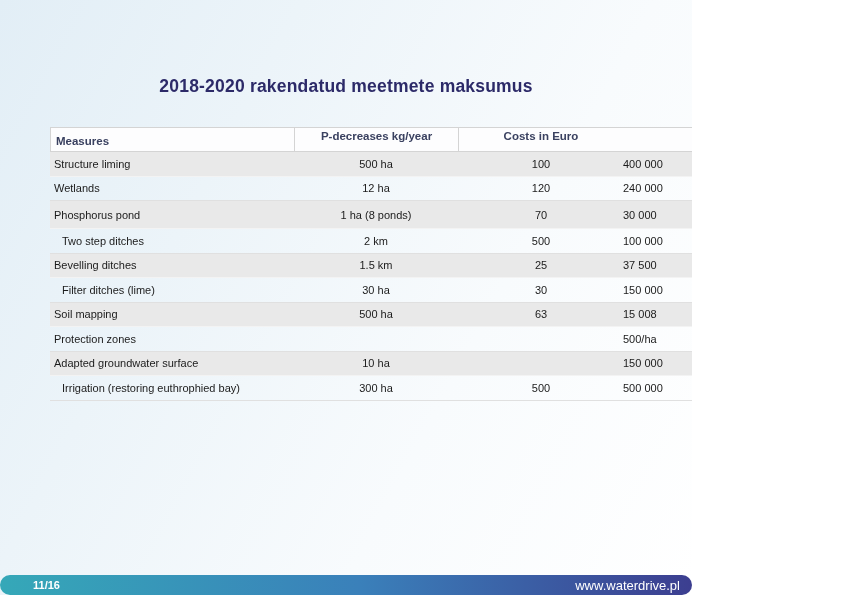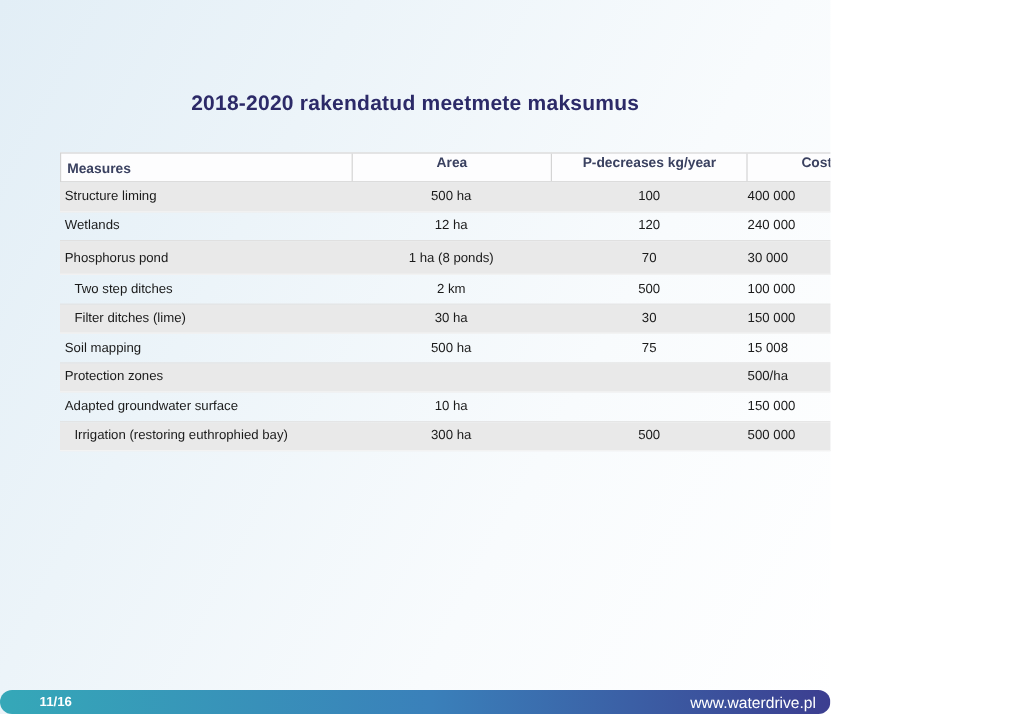--- a/index.html
+++ b/index.html
@@ -87,23 +87,20 @@
 
 <div class="slide">
 
   <h1 class="slide-title">2018-2020 rakendatud meetmete maksumus</h1>
 
   <div class="table">
     <div class="thead">
       <div class="th th-measures">
           <span>Measures</span>
         </div>
-      <div class="th th-area">
-          <span>Area</span>
-        </div>
       <div class="th th-p">
           <span>P-decreases kg/year</span>
         </div>
       <div class="th th-costs">
           <span>Costs in Euro</span>
         </div>
     </div>
     <div class="tbody">
 
       <div class="row">
@@ -127,32 +124,38 @@
         <div class="cell cell-cost">30 000</div>
       </div>
 
       <div class="row indent">
         <div class="cell cell-measure">Two step ditches</div>
         <div class="cell cell-area">2 km</div>
         <div class="cell cell-p">500</div>
         <div class="cell cell-cost">100 000</div>
       </div>
 
+      <div class="row">
+        <div class="cell cell-measure">Bevelling ditches</div>
+        <div class="cell cell-area">1.5 km</div>
+        <div class="cell cell-p">25</div>
+        <div class="cell cell-cost">37 500</div>
+      </div>
 
       <div class="row indent">
         <div class="cell cell-measure">Filter ditches (lime)</div>
         <div class="cell cell-area">30 ha</div>
         <div class="cell cell-p">30</div>
         <div class="cell cell-cost">150 000</div>
       </div>
 
       <div class="row">
         <div class="cell cell-measure">Soil mapping</div>
         <div class="cell cell-area">500 ha</div>
-        <div class="cell cell-p">75</div>
+        <div class="cell cell-p">63</div>
         <div class="cell cell-cost">15 008</div>
       </div>
 
       <div class="row">
         <div class="cell cell-measure">Protection zones</div>
         <div class="cell cell-area"></div>
         <div class="cell cell-p"></div>
         <div class="cell cell-cost">500/ha</div>
       </div>
 

